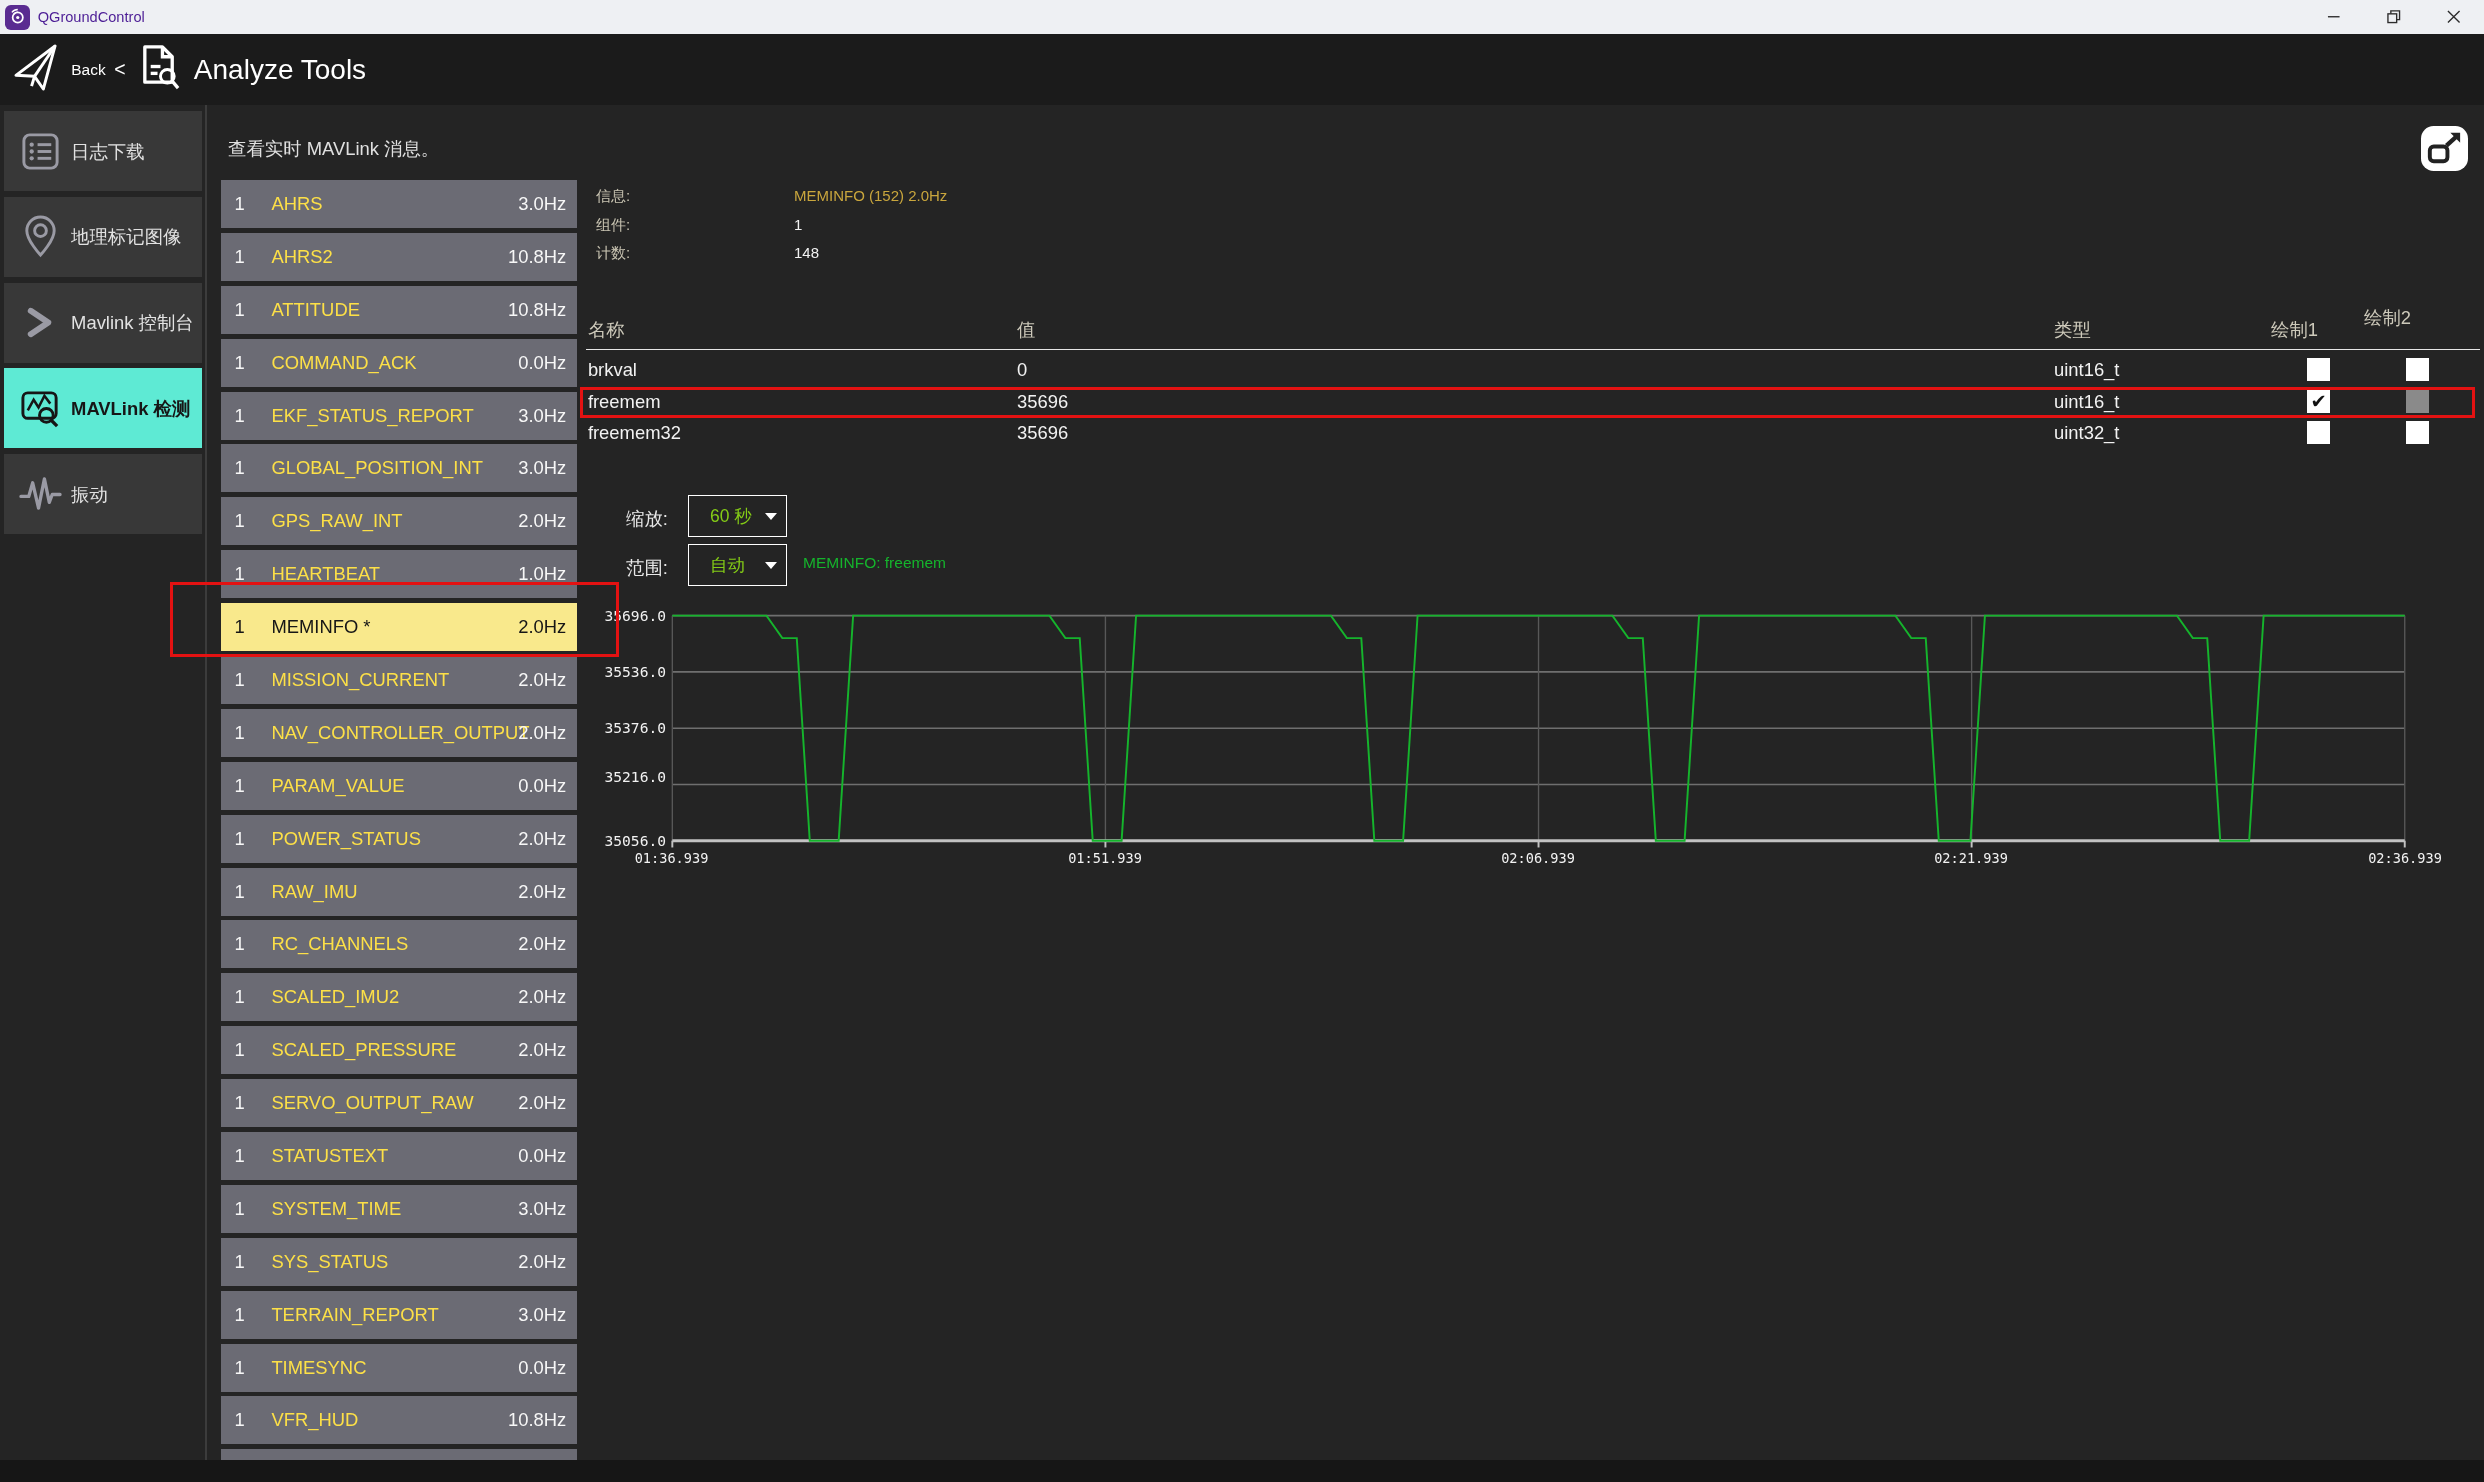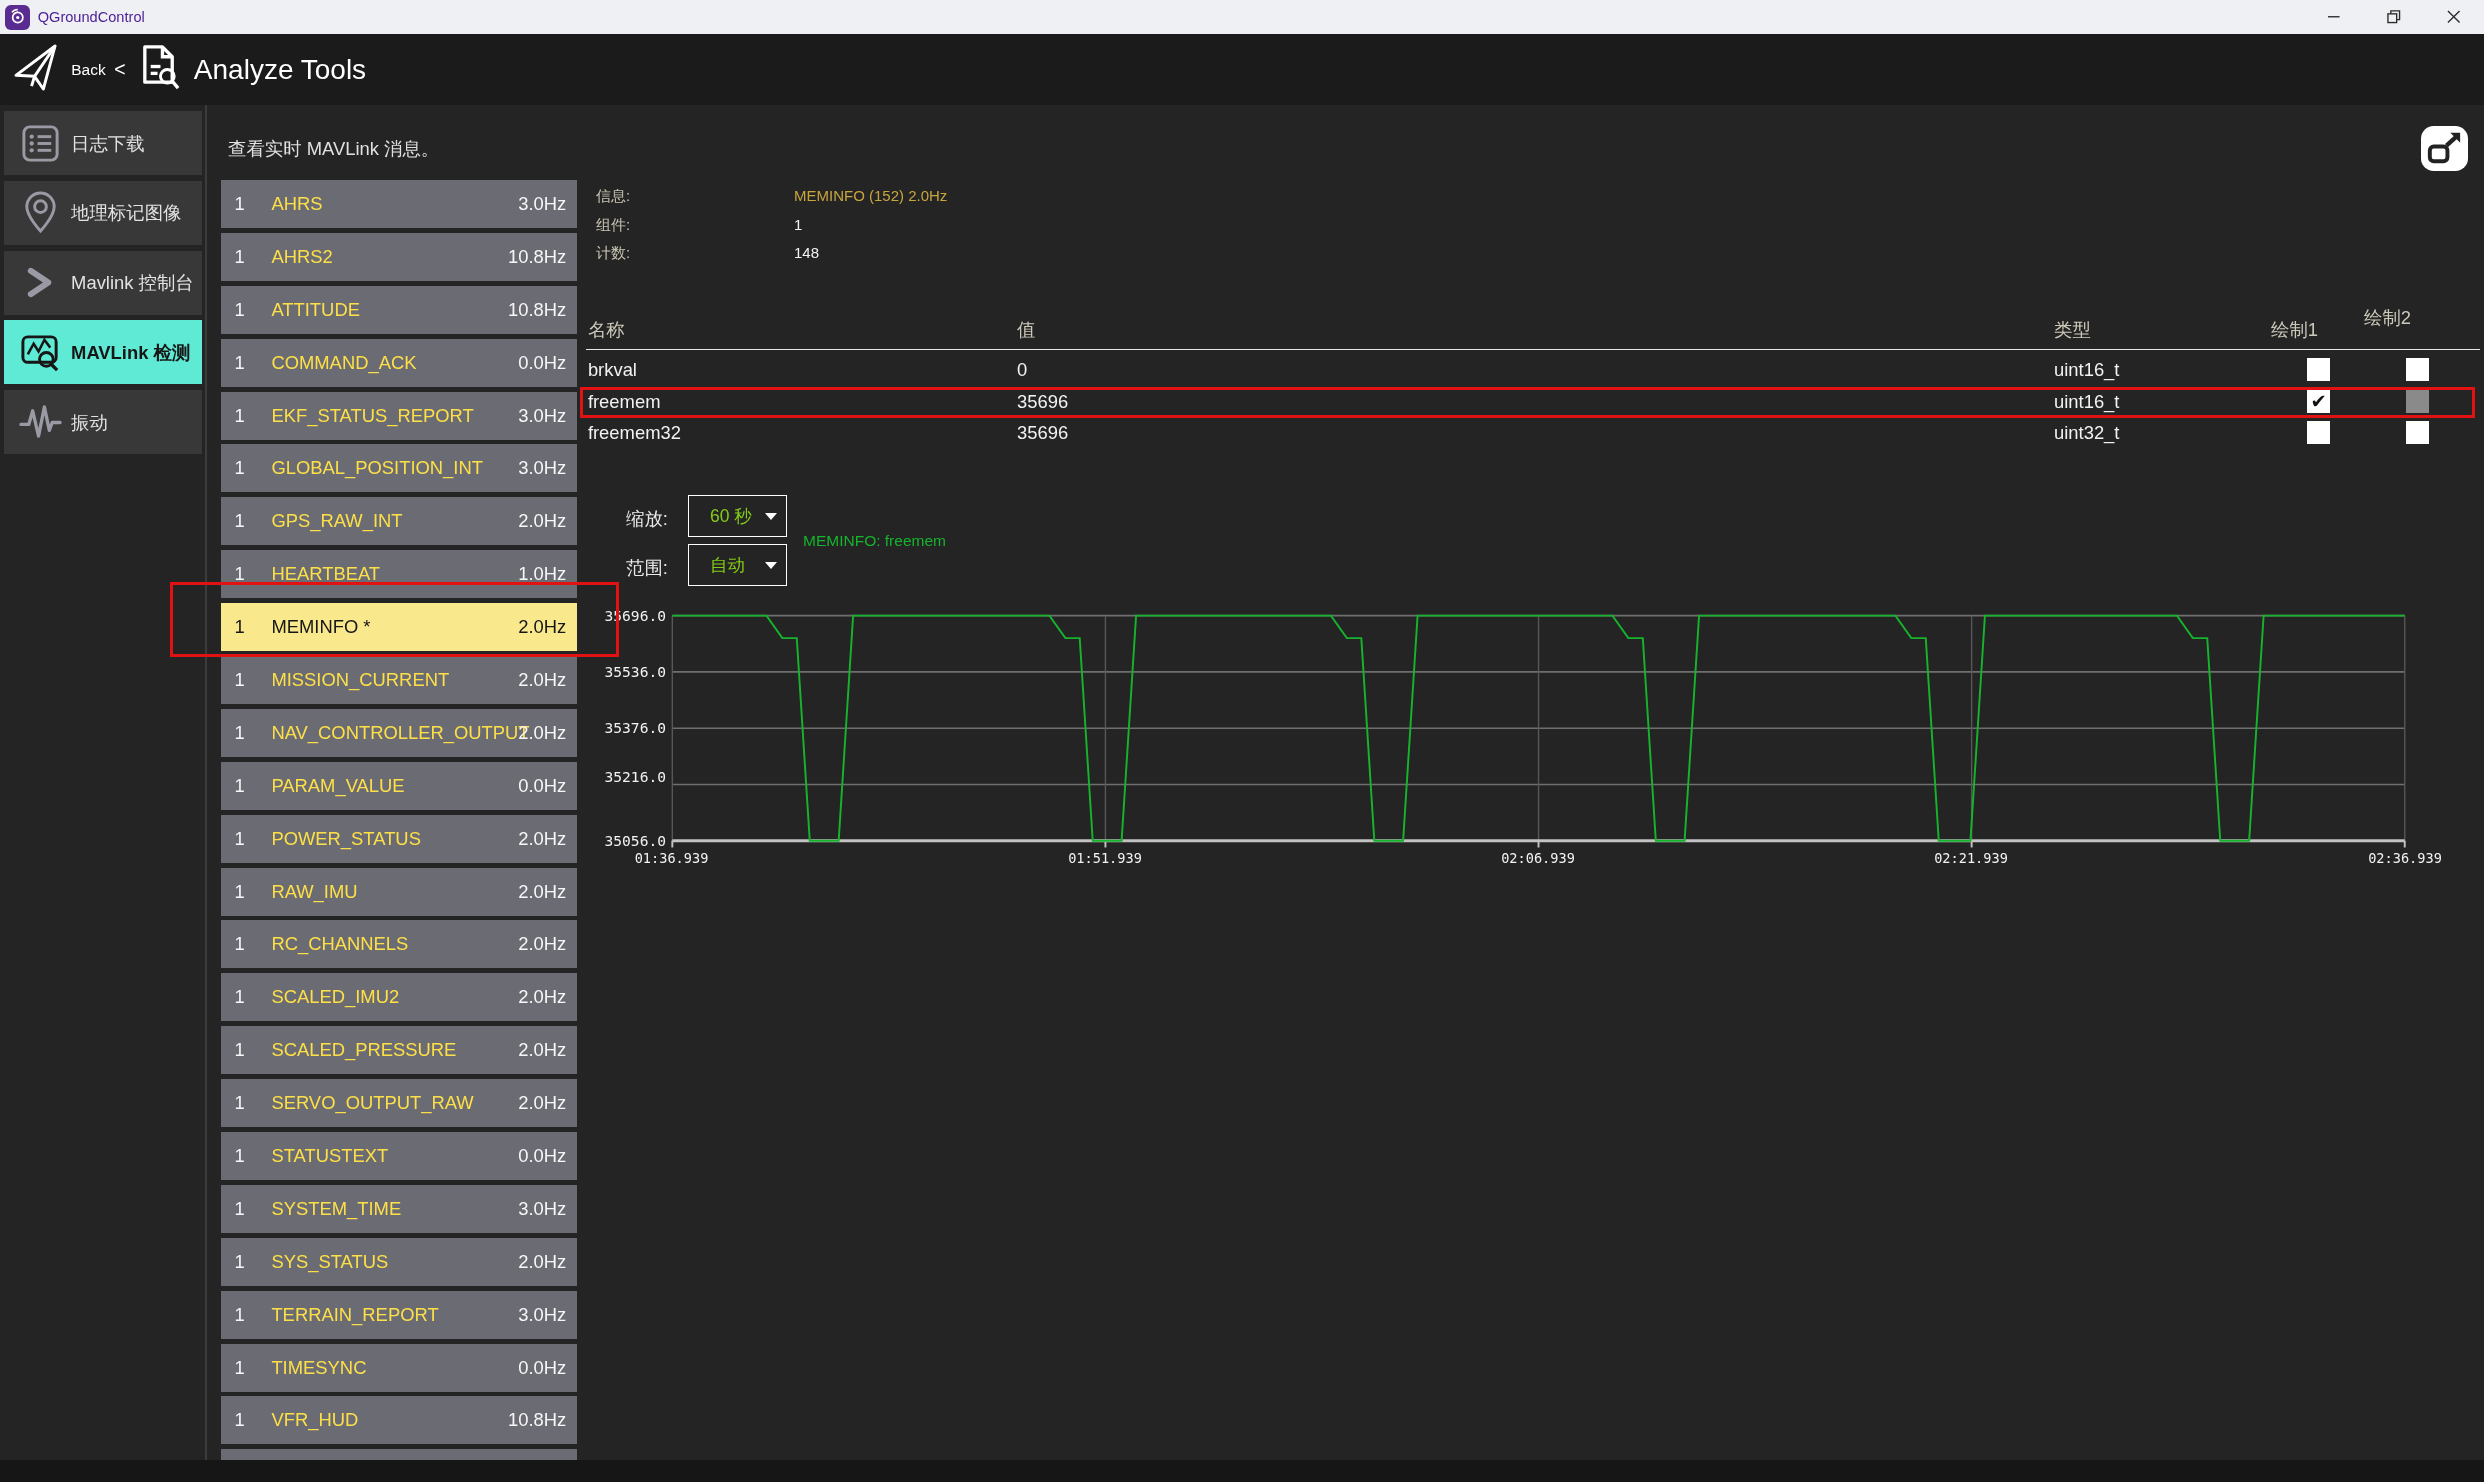--- a/index.html
+++ b/index.html
@@ -16,21 +16,21 @@
   
   .toolbar{position:absolute;left:0;top:34px;width:2484px;height:71px;background:#1b1b1b;
            display:flex;align-items:center;}
   .plane-icon{margin-left:12.6px;}
   .back-label{font-size:15.5px;color:#ffffff;margin-left:13.6px;}
   .back-chevron{font-size:19.4px;color:#ffffff;margin-left:8.7px;}
   .docsearch-icon{margin-left:11.6px;}
   .page-title{font-size:28px;color:#ffffff;margin-left:11.6px;}
   
   .sidebar{position:absolute;left:3.9px;top:111px;width:198px;}
-  .side-item{position:relative;width:198px;height:64px;margin-bottom:5.8px;background:#383838;
+  .side-item{position:relative;width:198px;height:80px;margin-bottom:5.8px;background:#383838;
              display:flex;align-items:center;cursor:pointer;}
   .side-item .s-icon{width:43px;height:43px;margin-left:15.5px;flex:0 0 43px;display:flex;align-items:center;justify-content:center;}
   .side-item .s-label{margin-left:8.7px;font-size:18.4px;color:#e2e2e2;white-space:nowrap;}
   .side-item.selected{background:#5eead4;}
   .side-item.selected .s-label{color:#161616;font-weight:bold;}
   .vdivider{position:absolute;left:205px;top:105px;width:1.9px;height:1356px;background:#3c3c3c;}
   
   .subtitle{position:absolute;left:228px;top:136px;font-size:18.4px;color:#e0e0e0;}
   .msg-list{position:absolute;left:221px;top:180px;width:356px;}
   .msg-item{position:relative;width:356px;height:48px;margin-bottom:4.9px;background:#6b6b74;
@@ -57,21 +57,21 @@
       display:flex;align-items:center;justify-content:center;}
   .cb.checked::after{content:"\2714";color:#111;font-size:19.4px;font-weight:bold;}
   .cb.gray{background:#8a8a8a;}
   
   .ctrl-label{position:absolute;font-size:18.4px;color:#e8e8e8;}
   .dropdown{position:absolute;width:97px;height:40px;border:1.9px solid #ffffff;background:transparent;
             display:flex;align-items:center;cursor:pointer;}
   .dropdown .dd-value{margin-left:21px;font-size:17.5px;color:#84cc16;flex:1;}
   .dd-caret{width:0;height:0;border-left:6.8px solid transparent;border-right:6.8px solid transparent;
             border-top:7.8px solid #ffffff;margin-right:8.7px;}
-  .chart-legend{position:absolute;left:803px;top:532px;font-size:15.5px;color:#15b42c;}
+  .chart-legend{position:absolute;left:803px;top:554px;font-size:15.5px;color:#15b42c;}
   
   .chart-area{position:absolute;left:598px;top:604px;width:1883px;height:291px;}
   .chart-area svg{position:absolute;left:0;top:0;}
   .y-tick{position:absolute;width:68px;text-align:right;font-family:"DejaVu Sans Mono",monospace;
           font-size:14.6px;color:#f2f2f2;}
   .x-tick{position:absolute;width:116px;text-align:center;font-family:"DejaVu Sans Mono",monospace;
           font-size:13.6px;color:#f2f2f2;top:246px;}
   
   .annot{position:absolute;border:3.9px solid #e31212;pointer-events:none;}
   .annot-msg{left:170px;top:582px;width:443px;height:69px;}

